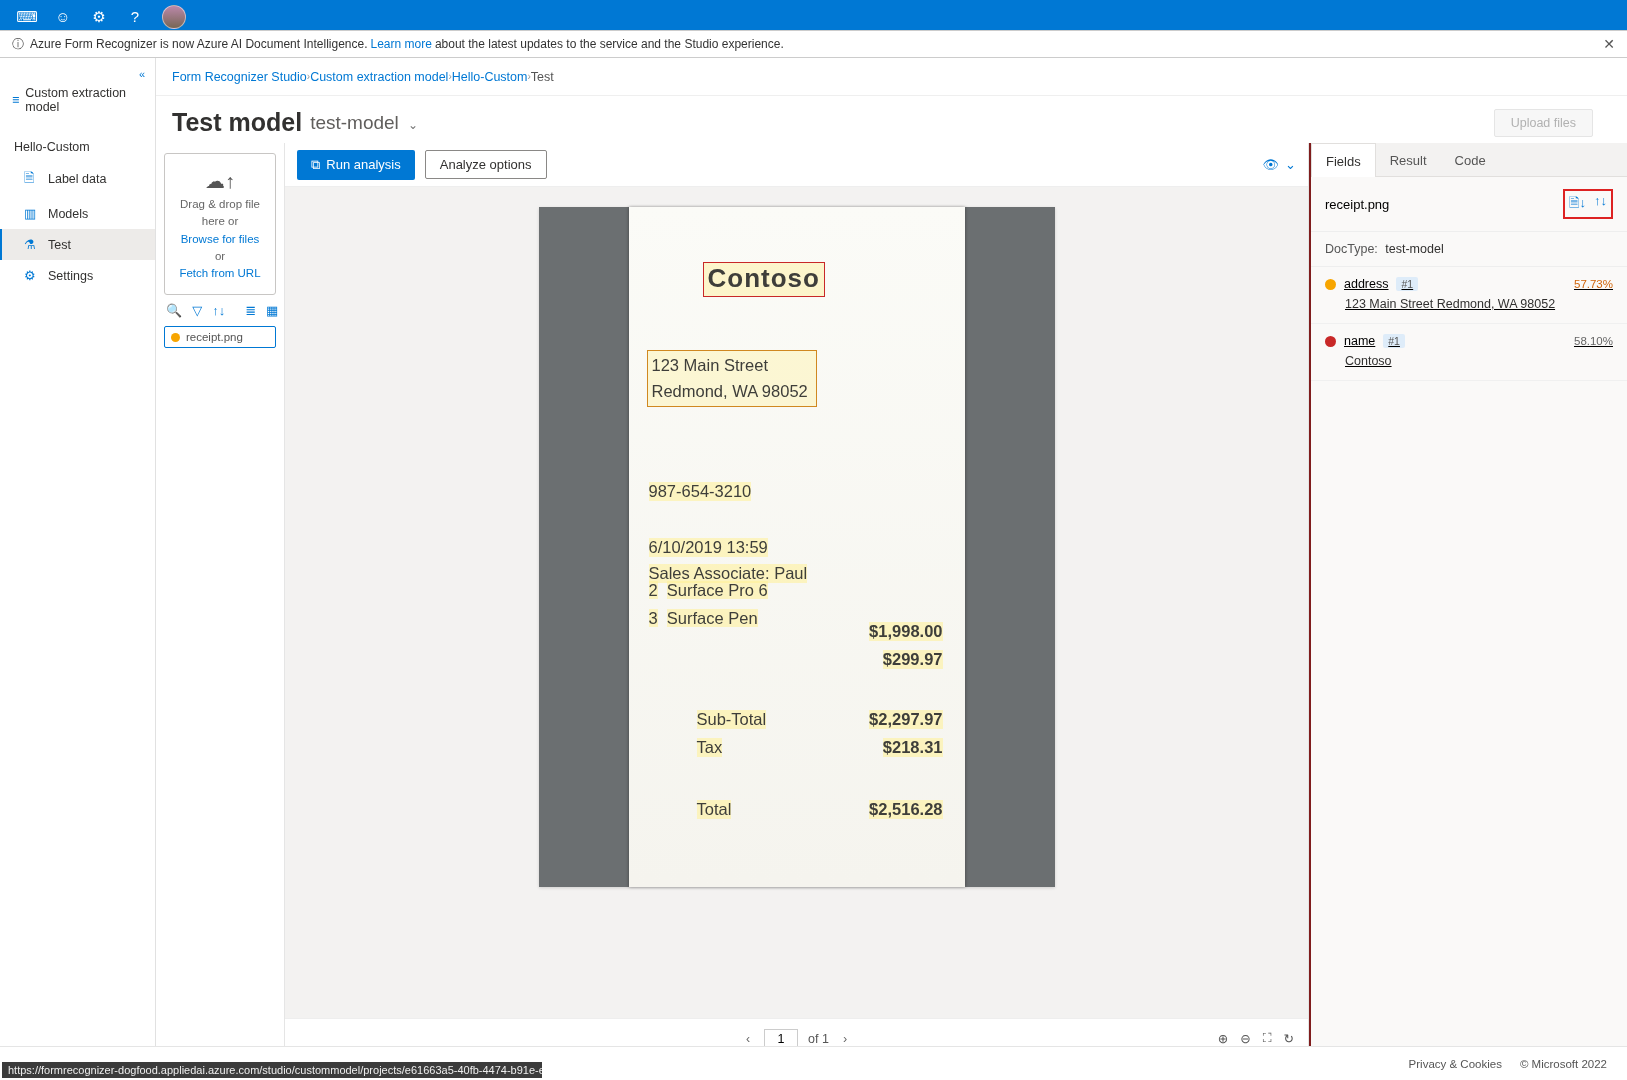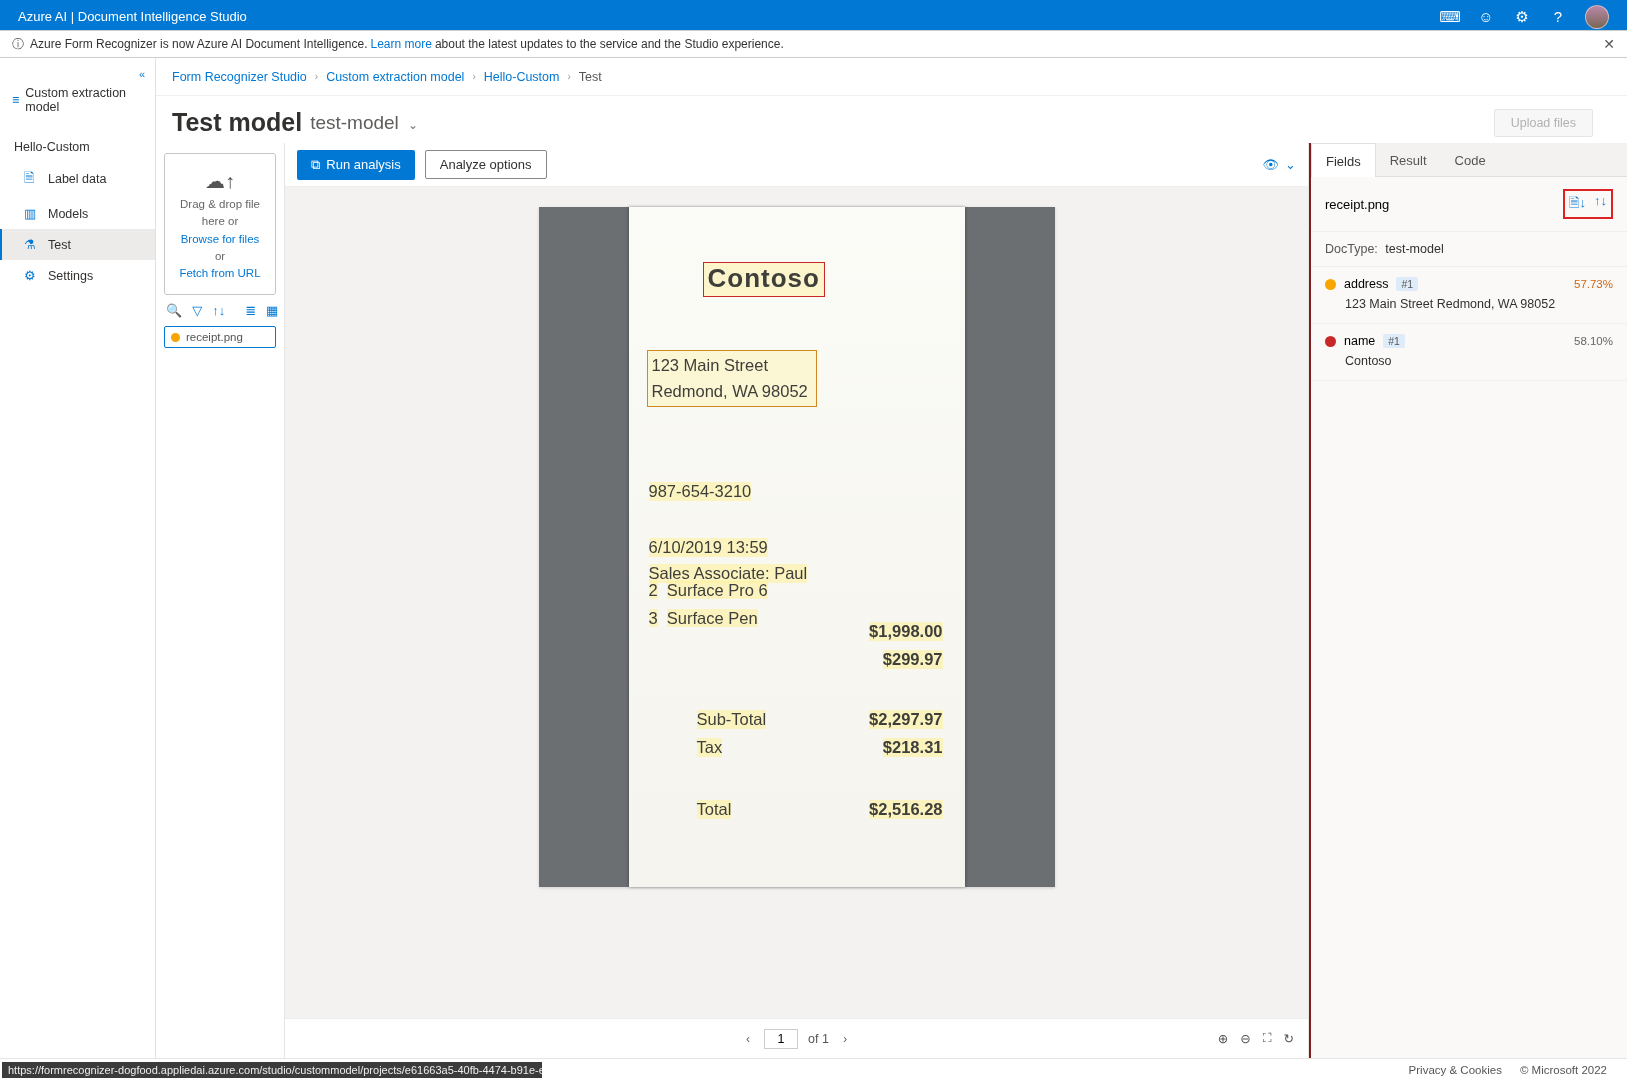--- a/index.html
+++ b/index.html
@@ -26,21 +26,21 @@
 .sidebar .coll { text-align:right; padding-right:10px; color:#0078d4; font-size:11px; cursor:pointer;}
 .sidebar .sect-title { padding: 6px 12px; color:#323130; font-size:12.5px; display:flex; align-items:center; gap:6px;}
 .sidebar .sect-title .ic-eq { color:#0078d4; }
 .sidebar .proj { padding: 10px 14px 6px; font-weight:400; color:#323130; font-size:12.5px;}
 .sidebar .nav-item { padding: 8px 14px 8px 24px; display:flex; align-items:center; gap:10px; cursor:pointer;}
 .sidebar .nav-item.active { background: #edebe9; border-left: 2px solid #0078d4; padding-left:22px;}
 .sidebar .nav-item .ic { width:14px; color:#0078d4; font-size:13px;}
 
 
 .content { flex: 1; display:flex; flex-direction:column; }
-.crumbs { height: 38px; display:flex; align-items:center; padding: 0 16px; font-size: 12.5px; gap:8px; border-bottom: 1px solid #efefef;}
+.crumbs { height: 38px; display:flex; align-items:center; padding: 0 16px; font-size: 12.5px; border-bottom: 1px solid #efefef;}
 .crumbs a { color:#0078d4; text-decoration:none; cursor:pointer;}
 .crumbs .sep { color:#999; font-size:10px;}
 .crumbs .cur { color:#555;}
 
 .head-row { display:flex; align-items:center; padding: 12px 16px 6px; }
 .page-title { font-size: 25px; font-weight:600; color:#323130; margin-right: 8px;}
 .page-sub { font-size: 19px; color:#605e5c; }
 .page-sub .chev { font-size:12px; color:#777; margin-left:4px;}
 .upload-btn-dis { margin-left:auto; margin-right:18px; padding: 6px 16px; border:1px solid #e5e5e5; color:#b1b1b1; background:#f7f7f7; font-size:12.5px; border-radius:2px;text-align:right;}
 
@@ -84,40 +84,39 @@
 
 .results { width:318px; background:#faf9f8; display:flex; flex-direction:column; border-left:2px solid #7f1d1d;}
 .res-tabs { display:flex; background:#f3f2f1; border-bottom:1px solid #e1dfdd; font-size:13px; }
 .res-tab { padding: 10px 14px 8px; color:#555; cursor:pointer; }
 .res-tab.active { background:#fff; color:#323130; border-top:1px solid #e1dfdd; border-left:1px solid #e1dfdd; border-right:1px solid #e1dfdd; margin-bottom:-1px;}
 .res-file { padding: 12px 14px; display:flex; align-items:center; font-size:13px; border-bottom:1px solid #eee;}
 .res-file .actions { margin-left:auto; border:2.5px solid #d22; padding:2px 4px; display:flex; gap:8px; color:#0078d4;}
 .res-doctype { padding: 10px 14px; font-size:12.5px; color:#555; border-bottom:1px solid #eee;}
 .res-doctype .val { color:#323130; font-weight:400; margin-left:4px;}
 
-.res-field { padding: 10px 14px; border-bottom:1px solid #f0f0f0;}
+.res-field { padding: 10px 14px; border-bottom:1px solid #f0f0f0;text-decoration:underline;}
 .res-field .row1 { display:flex; align-items:center; gap:8px; font-size:12.5px;}
 .res-field .dot { width:11px; height:11px; border-radius:50%;}
 .res-field .dot.o { background:#f7a500;}
 .res-field .dot.r { background:#c82828;}
 .res-field .idx { background:#deecf9; color:#555; font-size:10.5px; padding:1px 5px; border-radius:2px;}
 .res-field .conf { margin-left:auto; font-size:11.5px; color:#666;}
 .res-field .conf.low { color:#d0650b;}
 .res-field .val { padding: 6px 0 2px 20px; font-size:12.5px; color:#323130;}
 
 
-.footer { position:absolute; left:0; right:0; bottom:0; height:22px; background:#fff; border-top:1px solid #e5e5e5; display:flex; align-items:center; justify-content:flex-end; padding:0 20px; font-size:11.5px; color:#555; gap:18px;}
+.footer { position:absolute; left:0; right:0; bottom:0; height:34px; background:#fff; border-top:1px solid #e5e5e5; display:flex; align-items:center; justify-content:flex-end; padding:0 20px; font-size:11.5px; color:#555; gap:18px;}
 .footer a { color:#555; text-decoration:none;}
 .status-url { position:absolute; left:2px; bottom:2px; background:#3b3b3b; color:#eee; font-size:11px; padding:2px 6px; max-width:540px; white-space:nowrap; overflow:hidden;}
 </style>
 </head>
 <body>
 
 <div class="topbar">
-  <div class="topbar-title">Azure AI | Document Intelligence Studio</div>
   <div class="topbar-icons">
     <span class="ic">⌨</span>
     <span class="ic">☺</span>
     <span class="ic">⚙</span>
     <span class="ic">?</span>
     <span class="avatar"></span>
   </div>
 </div>
 
 <div class="notice">

